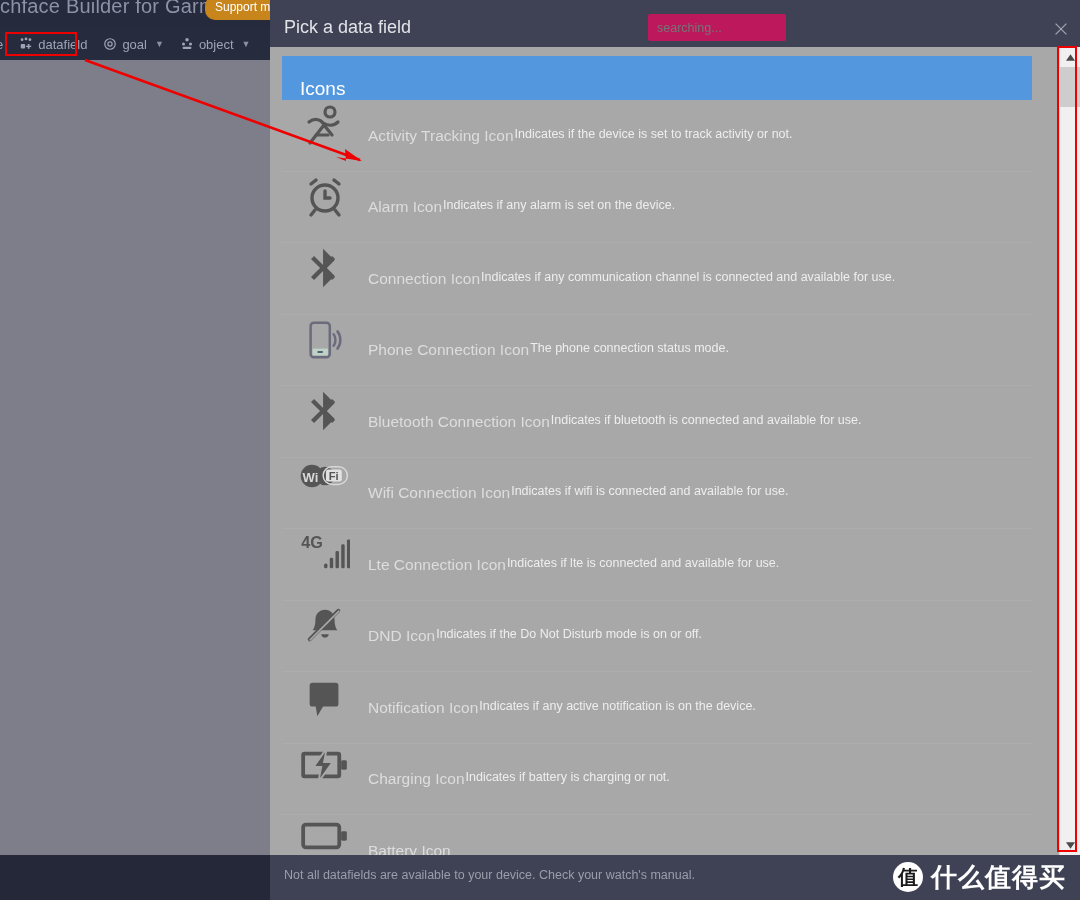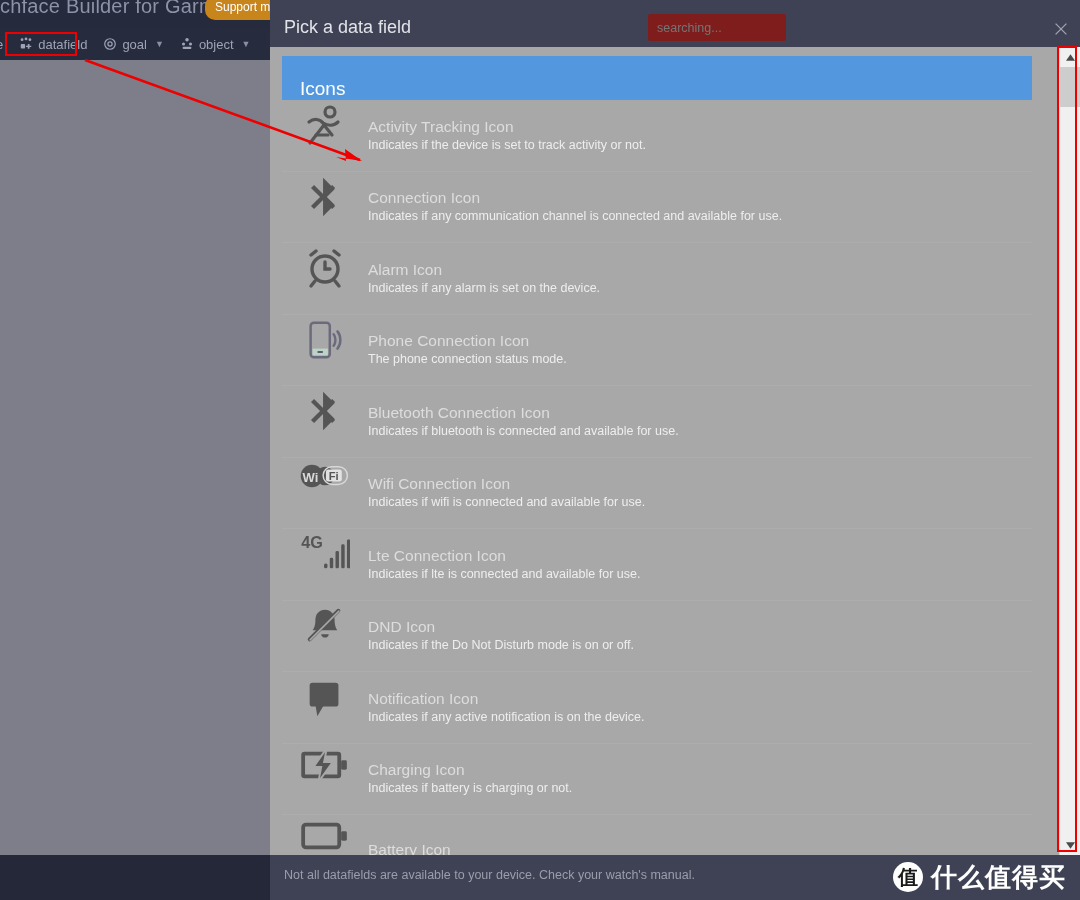--- a/index.html
+++ b/index.html
@@ -53,21 +53,21 @@
   }
   .modal-head {
     position: relative; height: 56px; background: #3e4254; padding-left: 32px;
   }
   .modal-title {
     position: absolute; left: 14px; top: 17px;
     color: #e2e3e8; font-size: 18px;
   }
   .search-box {
     position: absolute; left: 378px; top: 14px; width: 138px; height: 27px;
-    background: #7f1d1d; border: none; border-radius: 2px;
+    background: #be185d; border: none; border-radius: 2px;
     color: #b9bcc8; font-size: 12.5px; padding: 0 9px;
     font-family: "Liberation Sans", sans-serif;
   }
   .close-btn {
     position: absolute; right: 6px; top: 16px;
     width: 26px; height: 26px; color: #a0a4b2;
     display: flex; align-items: center; justify-content: center;
   }
 
   .modal-body {
@@ -88,21 +88,21 @@
     margin: 0 27px 0 12px; height: 71.5px;
     display: flex; align-items: center;
     border-bottom: 1px solid #adadad;
     background: #a8a8a8;
   }
   .row-icon {
     width: 86px; min-width: 86px; height: 66px;
     display: flex; align-items: flex-start; justify-content: center;
     color: #0f172a;
   }
-  .row-text { display: flex; flex-direction: column; justify-content: center; gap: 1px; }
+  .row-text { display: flex; flex-direction: row; justify-content: center; gap: 1px; }
   .row-title { color: #dddddd; font-size: 15.5px; line-height: 19px; }
   .row-desc  { color: #eeeeee; font-size: 12.5px; line-height: 17px; }
 
   
   .scrollbar {
     position: absolute; right: 0px; top: 0px; width: 21px; height: 808px;
     background: #f0f0f0; border-left: 1px solid #d6d6d6;
   }
   .sb-btn {
     position: absolute; left: 0; width: 21px; height: 20px;
@@ -237,52 +237,52 @@
             </svg>
           </div>
           <div class="row-text">
             <div class="row-title">Activity Tracking Icon</div>
             <div class="row-desc">Indicates if the device is set to track activity or not.</div>
           </div>
         </div>
 
         <div class="row">
           <div class="row-icon">
-            <svg viewBox="0 0 48 48" width="46" height="46">
-              <path d="M22 4l12 12-12 12V4z" fill="#555"></path>
-              <path d="M22 20l12 12-12 12V20z" fill="#555"></path>
-              <path d="M11 13l22 22" stroke="#555" stroke-width="4.5" fill="none"></path>
-              <path d="M11 35l22-22" stroke="#555" stroke-width="4.5" fill="none"></path>
-            </svg>
-          </div>
-          <div class="row-text">
-            <div class="row-title">Connection Icon</div>
-            <div class="row-desc">Indicates if any communication channel is connected and available for use.</div>
-          </div>
-        </div>
-
-        <div class="row">
-          <div class="row-icon">
             <svg viewBox="0 0 48 48" width="48" height="48" fill="none" stroke="#555" stroke-width="3.4" stroke-linecap="round">
               <circle cx="24" cy="24" r="13"></circle>
               <path d="M24 17v7h5"></path>
               <path d="M10 10l5-4"></path>
                 <path d="M38 10l-5-4"></path>
               <path d="M14 36l-4 5"></path>
                 <path d="M34 36l4 5"></path>
             </svg>
           </div>
           <div class="row-text">
             <div class="row-title">Alarm Icon</div>
             <div class="row-desc">Indicates if any alarm is set on the device.</div>
           </div>
         </div>
 
         <div class="row">
           <div class="row-icon">
+            <svg viewBox="0 0 48 48" width="46" height="46">
+              <path d="M22 4l12 12-12 12V4z" fill="#555"></path>
+              <path d="M22 20l12 12-12 12V20z" fill="#555"></path>
+              <path d="M11 13l22 22" stroke="#555" stroke-width="4.5" fill="none"></path>
+              <path d="M11 35l22-22" stroke="#555" stroke-width="4.5" fill="none"></path>
+            </svg>
+          </div>
+          <div class="row-text">
+            <div class="row-title">Connection Icon</div>
+            <div class="row-desc">Indicates if any communication channel is connected and available for use.</div>
+          </div>
+        </div>
+
+        <div class="row">
+          <div class="row-icon">
             <svg viewBox="0 0 48 48" width="46" height="46" fill="none">
               <rect x="9" y="6" width="20" height="36" rx="3.5" stroke="#6b6b7d" stroke-width="2.6"></rect>
               <rect x="11" y="33" width="16" height="7" fill="#bcd4c8"></rect>
               <rect x="16" y="35.5" width="6" height="2" rx="1" fill="#5c5c6e"></rect>
               <path d="M33 18c2.5 3 2.5 9 0 12" stroke="#6b6b7d" stroke-width="2.6" stroke-linecap="round"></path>
               <path d="M37 15c4 5 4 13 0 18" stroke="#6b6b7d" stroke-width="2.6" stroke-linecap="round"></path>
             </svg>
           </div>
           <div class="row-text">
             <div class="row-title">Phone Connection Icon</div>

